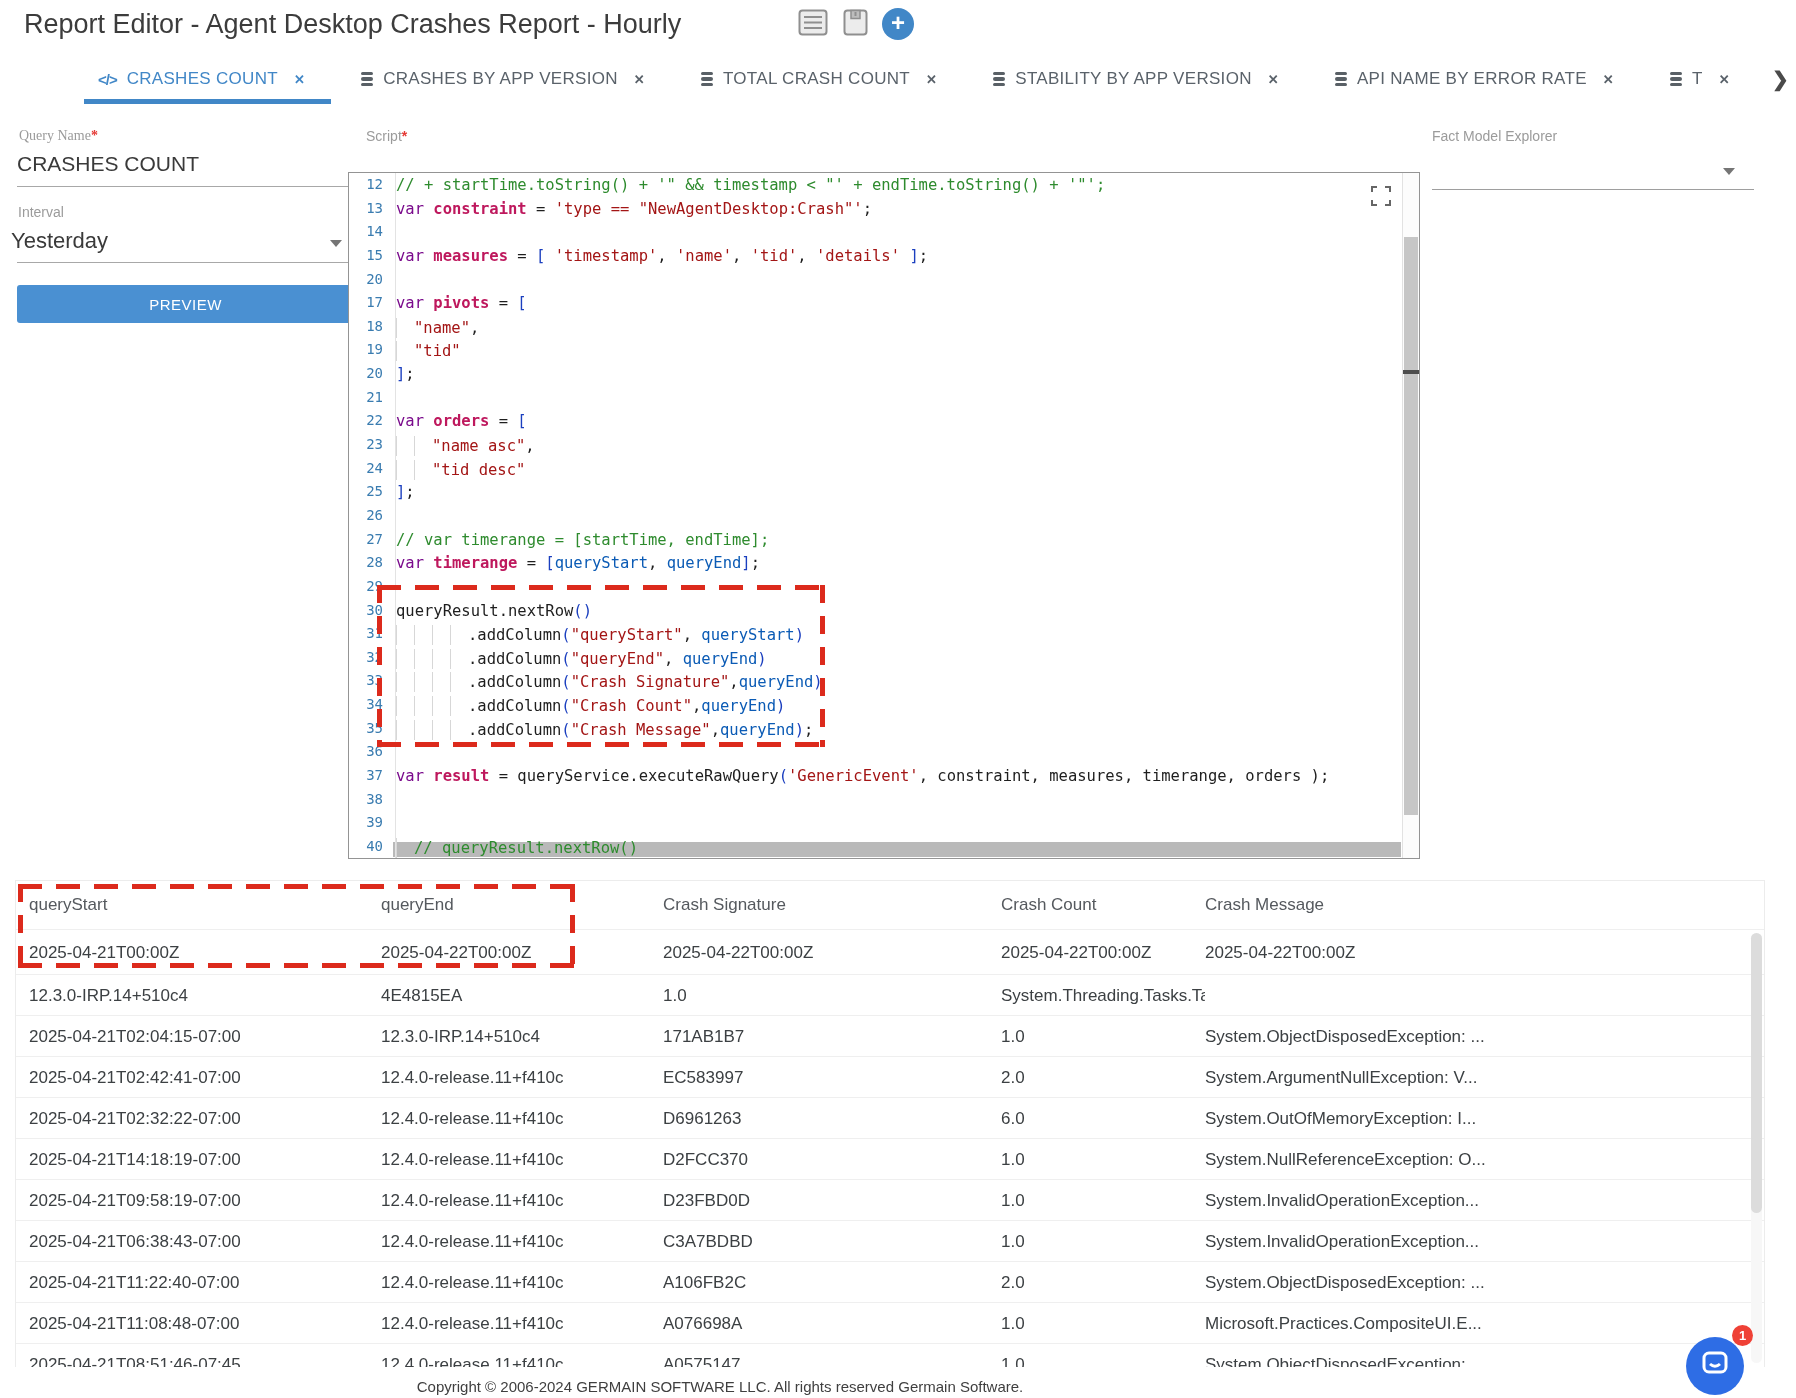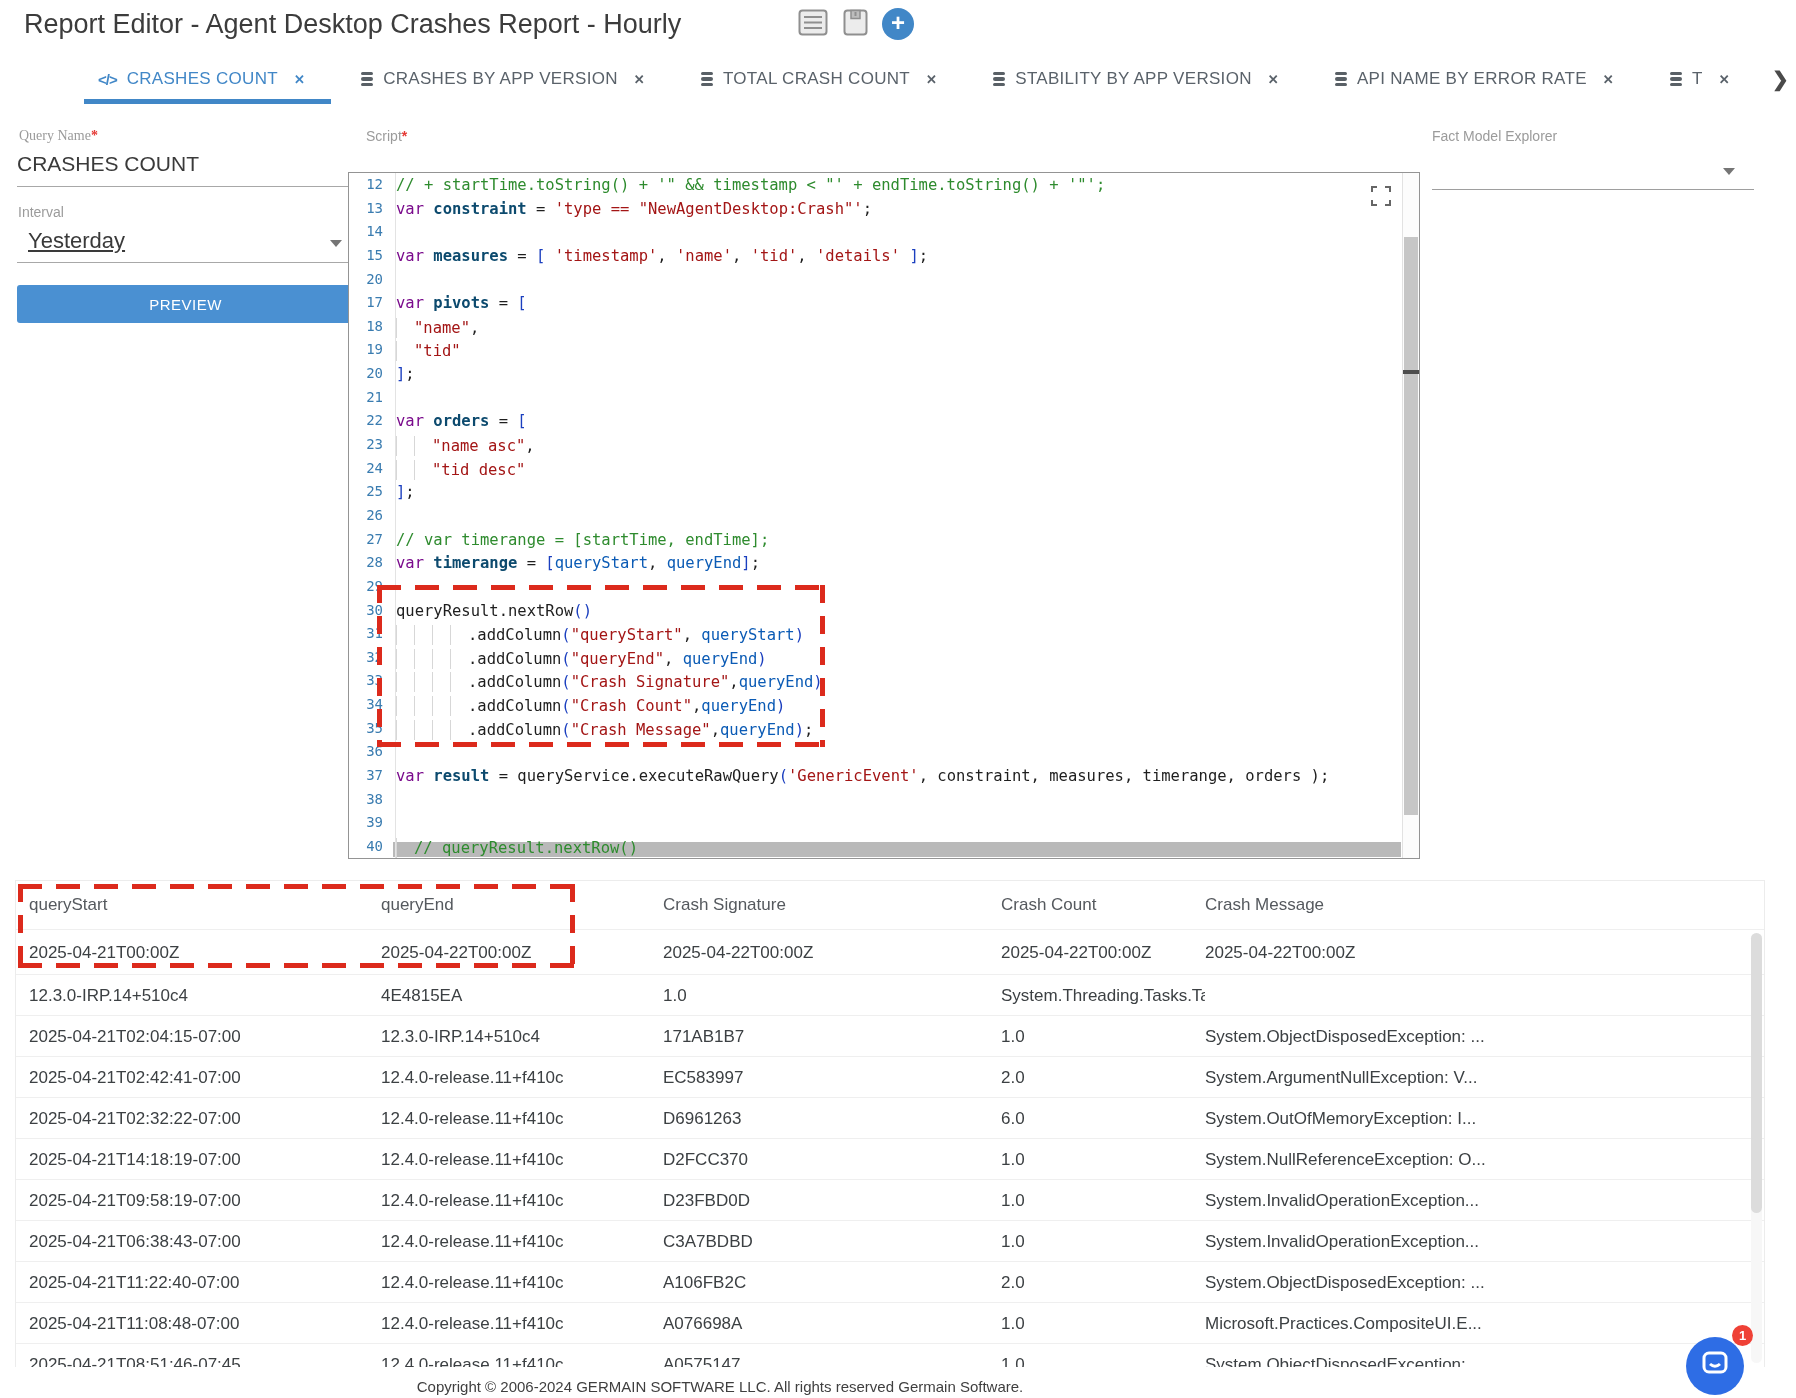--- a/index.html
+++ b/index.html
@@ -46,21 +46,21 @@
   .gutter { position:absolute; left:0; top:3px; width:34px; text-align:right; z-index:2; }
   .ln { height:23.65px; line-height:23.65px; font:14px "DejaVu Sans Mono",monospace;
         color:var(--line_number,#3a7cb0); }
   .gutter-sep { position:absolute; left:46px; top:0; bottom:0; width:1px; background:#e3e3e3; z-index:2; }
   .code-area { position:absolute; left:47px; top:3px; right:18px; z-index:3; overflow:hidden; }
   .cl { height:23.65px; line-height:23.65px; white-space:pre;
         font:15.5px "DejaVu Sans Mono",monospace; color:#1e1e1e; }
   .tk-c { color:var(--code_comment,#2e8b2e); }
   .tk-k { color:var(--code_keyword,#7a0b8c); }
   .tk-s { color:var(--code_string,#a31515); }
-  .tk-v { color:#0c4a6e; font-weight:bold; }
+  .tk-v { color:#be185d; font-weight:bold; }
   .tk-p { color:var(--code_param,#0b5bb5); }
   .tk-d { color:#1e1e1e; }
   .tk-b { color:var(--code_bracket,#1b3fbf); }
   .tk-g { display:inline-block; width:18px; height:20px; vertical-align:middle;
           border-left:1px solid #d7d7d7; }
   .vscroll { position:absolute; top:0; right:0; bottom:0; width:17px; background:#fcfcfc;
              border-left:1px solid #e2e2e2; z-index:4; }
   .vthumb { position:absolute; top:64px; height:578px; left:1px; right:1px; background:#c6c6c6; }
   .vmark { position:absolute; top:197px; height:4px; left:0; right:0; background:#4d4d4d; }
   .fs-icon { position:absolute; top:13px; right:28px; z-index:5; cursor:pointer; }
@@ -182,21 +182,21 @@
   <div class="tab-scroll">❯</div>
 </div>
 
 <div class="fld-label" style="left:19px; top:128px;font-family:Liberation Serif, serif;">
   <span>Query Name</span><span class="req">*</span>
 </div>
 <div class="fld-value" style="left:17px; top:152px;">CRASHES COUNT</div>
 <div class="u-line" style="left:17px; top:186px; width:336px;"></div>
 
 <div class="fld-label" style="left:18px; top:204px;">Interval</div>
-<div class="fld-value" style="left:28px; top:228px; font-size:22px;text-decoration:underline;">Yesterday</div>
+<div class="fld-value" style="left:11px; top:228px; font-size:22px;">Yesterday</div>
 <div class="caret" style="left:330px; top:240px;"></div>
 <div class="u-line" style="left:17px; top:262px; width:336px;"></div>
 
 <button class="preview-btn">PREVIEW</button>
 
 <div class="fld-label" style="left:350px; top:128px;margin-left:16px;">
   <span>Script</span><span class="req">*</span>
 </div>
 <div class="editor">
   <div class="hscroll"></div>

